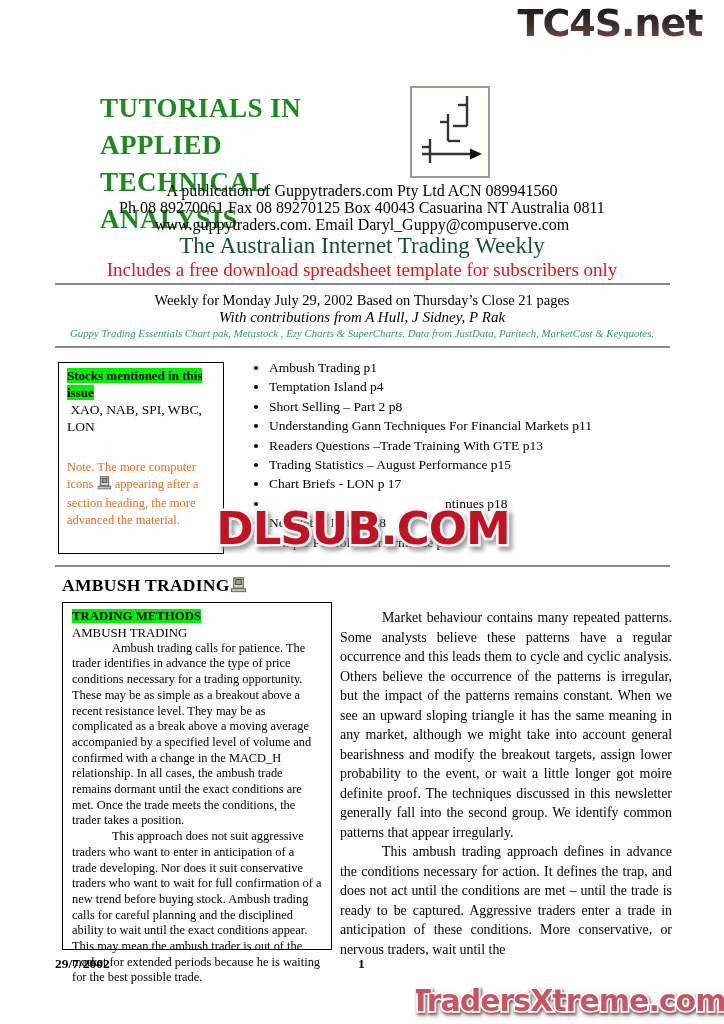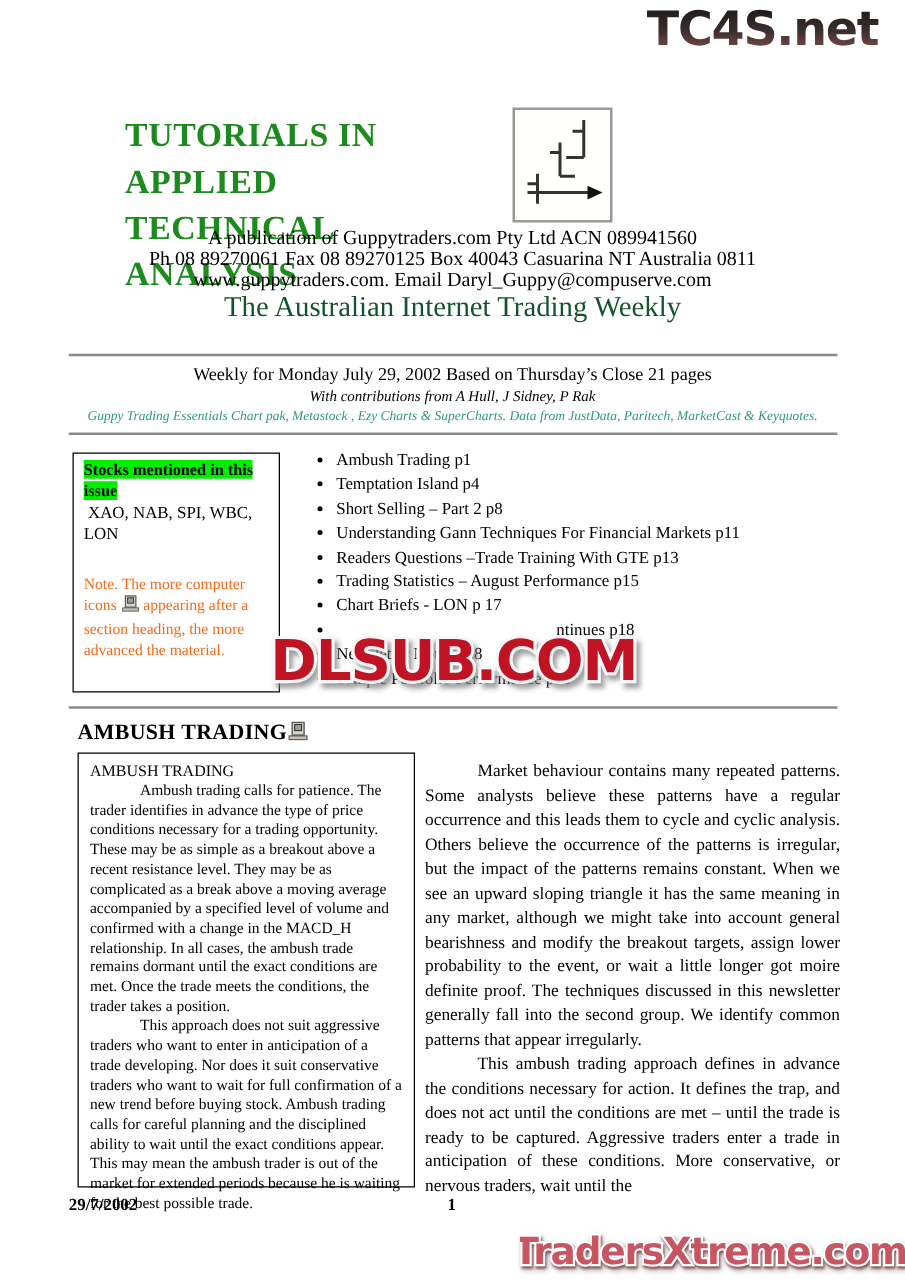--- a/index.html
+++ b/index.html
@@ -19,21 +19,21 @@
   .pub{position:absolute;left:0;top:182px;width:724px;text-align:center;}
   .pub .p-line{font-size:16px;line-height:17px;text-align:center;}
   .pub .tagline{font-size:23px;line-height:22px;color:#14532d;margin-top:2px;}
   .pub .subnote{font-size:19px;line-height:23px;color:#ee1212;margin-top:1px;}
 
   .rule{position:absolute;left:55px;width:615px;height:2px;background:#8a8a8a;}
   .rule1{top:283px;} .rule2{top:346px;} .rule3{top:565px;}
 
   .issue{position:absolute;left:0;top:291px;width:724px;text-align:center;}
   .issue .weekly{font-size:14.5px;line-height:18px;}
-  .issue .contrib{font-size:12px;line-height:17px;font-style:italic;}
+  .issue .contrib{font-size:15px;line-height:17px;font-style:italic;}
   .issue .tools{font-size:10.8px;line-height:15px;font-style:italic;color:#2f9a6e;}
 
   
   .stocks-box{position:absolute;left:58px;top:362px;width:148px;height:180px;border:1px solid #000;
               padding:5px 8px;font-size:12.5px;}
   .hl{background:#00ee00;font-weight:bold;}
   .stocks-heading{font-size:13px;line-height:16.5px;}
   .stocks-list{font-size:13.5px;line-height:17px;white-space:pre-wrap;}
   .stocks-note{margin-top:24px;color:#f26a1b;font-size:12.5px;line-height:17px;}
 
@@ -97,20 +97,21 @@
       </g>
       <polygon points="58,60.5 70,66 58,71.5" fill="#111"></polygon>
     </svg>
   </div>
 
   <div class="pub">
     <div class="p-line">A publication of Guppytraders.com Pty Ltd ACN 089941560</div>
     <div class="p-line">Ph 08 89270061  Fax 08 89270125  Box 40043 Casuarina NT Australia  0811</div>
     <div class="p-line">www.guppytraders.com.  Email  Daryl_Guppy@compuserve.com</div>
     <div class="tagline">The Australian Internet Trading Weekly</div>
+    <div class="subnote">Includes a free download spreadsheet template for subscribers only</div>
   </div>
 
   <div class="rule rule1"></div>
 
   <div class="issue">
     <div class="weekly">Weekly for Monday July 29, 2002 Based on Thursday’s Close 21 pages</div>
     <div class="contrib">With contributions from A Hull, J Sidney,  P Rak</div>
     <div class="tools">Guppy Trading Essentials Chart pak, Metastock , Ezy Charts &amp; SuperCharts. Data from JustData, Paritech, MarketCast &amp; Keyquotes.</div>
   </div>
 
@@ -153,20 +154,21 @@
 
   <div class="article-heading">
     <span>AMBUSH TRADING</span><span class="cpu-icon"><svg width="17" height="16" viewBox="0 0 16 15">
           <rect x="3.5" y="0.8" width="9" height="9.6" fill="#d9d2c6" stroke="#555" stroke-width="1"></rect>
           <rect x="5.4" y="2.4" width="5.2" height="4.6" fill="#97a0a0" stroke="#333" stroke-width="0.8"></rect>
           <rect x="1.2" y="11" width="13.5" height="2.8" fill="#c8c2b6" stroke="#555" stroke-width="0.8"></rect>
         </svg></span>
   </div>
 
   <div class="sidebar-box">
+    <div class="tag"><span class="hl">TRADING METHODS</span></div>
     <div class="subtitle">AMBUSH TRADING</div>
     <p>Ambush trading calls for patience. The trader identifies in advance the type of price conditions necessary for a trading opportunity. These may be as simple as a breakout above a recent resistance level. They may be as complicated as a break above a moving average accompanied by a specified level of volume and confirmed with a change in the MACD_H relationship. In all cases, the ambush trade remains dormant until the exact conditions are met. Once the trade meets the conditions, the trader takes a position.</p>
     <p>This approach does not suit aggressive traders who want to enter in anticipation of a trade developing. Nor does it suit conservative traders who want to wait for full confirmation of a new trend before buying stock. Ambush trading calls for careful planning and the disciplined ability to wait until the exact conditions appear. This may mean the ambush trader is out of the market for extended periods because he is waiting for the best possible trade.</p>
   </div>
 
   <div class="body-col">
     <p>Market behaviour contains many repeated patterns. Some analysts believe these patterns have a regular occurrence and this leads them to cycle and cyclic analysis. Others believe the occurrence of the patterns is irregular, but the impact of the patterns remains constant. When we see an upward sloping triangle it has the same meaning in any market, although we might take into account general bearishness and modify the breakout targets, assign lower probability to the event, or wait a little longer got moire definite proof. The techniques discussed in this newsletter generally fall into the second group. We identify common patterns that appear irregularly.</p>
     <p>This ambush trading approach defines in advance the conditions necessary for action. It defines the trap, and does not act until the conditions are met – until the trade is ready to be captured. Aggressive traders enter a trade in anticipation of these conditions. More conservative, or nervous traders, wait until the</p>
   </div>
 

